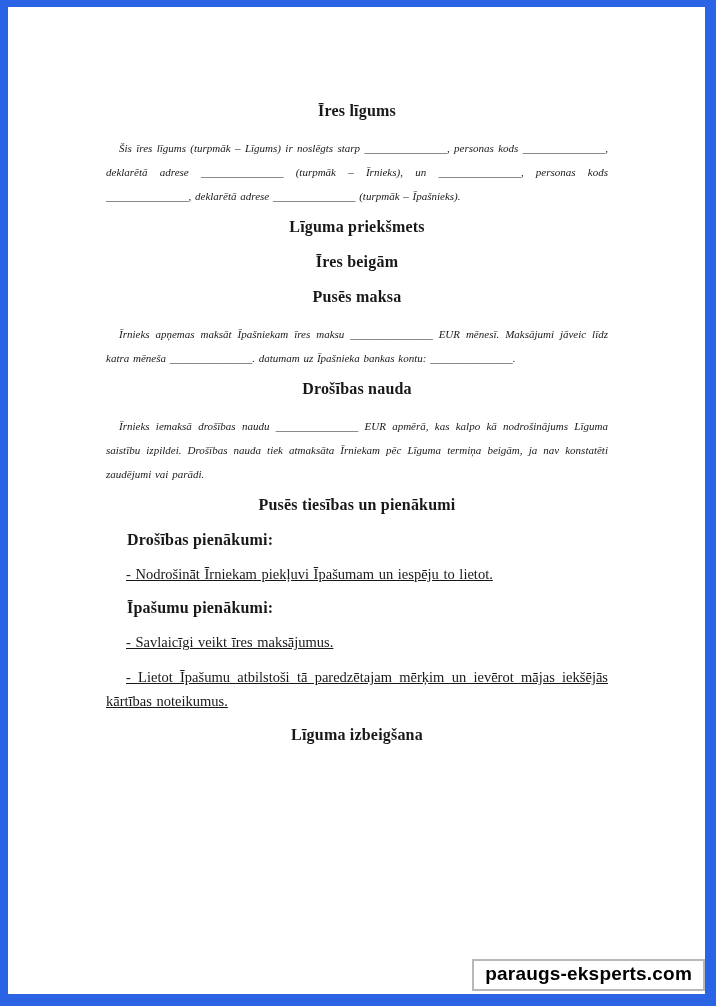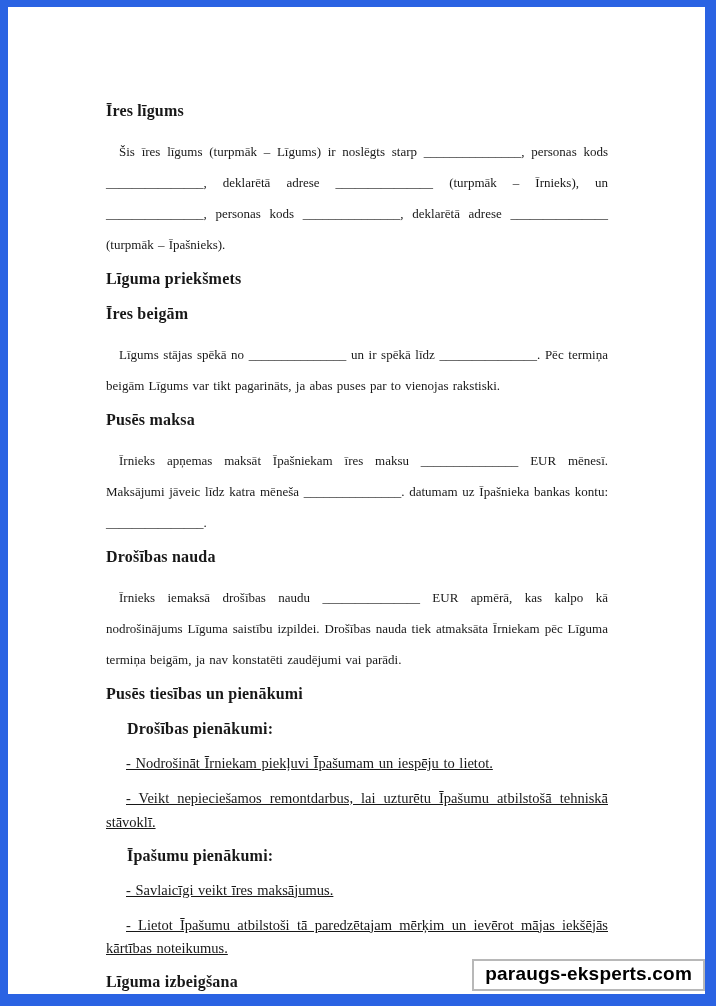--- a/index.html
+++ b/index.html
@@ -27,36 +27,38 @@
   }
   .doc-content {
     width: 100%;
   }
   .doc-heading {
     font-size: 16px;
     font-weight: bold;
     line-height: 20px;
     letter-spacing: 0.2px;
     margin: 0 0 15px 0;
+    text-align: center;
   }
   .doc-subheading {
     font-size: 16px;
     font-weight: bold;
     line-height: 20px;
     letter-spacing: 0.2px;
     margin: 0 0 13px 0;
     padding-left: 21px;
   }
   .doc-paragraph {
-    font-size: 13px;
-    line-height: 31px;
+    font-size: 11px;
+    line-height: 24px;
     text-align: justify;
     text-indent: 13px;
     margin: 0 0 9px 0;
     word-spacing: 1px;
+    font-style: italic;
   }
   .doc-bullet {
     font-size: 14.5px;
     line-height: 23.5px;
     text-align: justify;
     text-indent: 20px;
     margin: 0 0 11.5px 0;
     word-spacing: 1px;
     text-decoration: underline;
   }
@@ -77,29 +79,27 @@
 </style>
 </head>
 <body>
 
 <div class="page" style="border-color: rgb(42, 99, 227); background: rgb(255, 255, 255);">
   <div class="doc-content" id="doc-content">
       <div class="doc-heading">Īres līgums</div>
       <div class="doc-paragraph">Šis īres līgums (turpmāk – Līgums) ir noslēgts starp _______________, personas kods _______________, deklarētā adrese _______________ (turpmāk – Īrnieks), un _______________, personas kods _______________, deklarētā adrese _______________ (turpmāk – Īpašnieks).</div>
       <div class="doc-heading">Līguma priekšmets</div>
       <div class="doc-heading">Īres beigām</div>
-      <div class="doc-paragraph">Līgums stājas spēkā no _______________ un ir spēkā līdz _______________. Pēc termiņa beigām Līgums var tikt pagarināts, ja abas puses par to vienojas rakstiski.</div>
       <div class="doc-heading">Pusēs maksa</div>
       <div class="doc-paragraph">Īrnieks apņemas maksāt Īpašniekam īres maksu _______________ EUR mēnesī. Maksājumi jāveic līdz katra mēneša _______________. datumam uz Īpašnieka bankas kontu: _______________.</div>
       <div class="doc-heading">Drošības nauda</div>
       <div class="doc-paragraph">Īrnieks iemaksā drošības naudu _______________ EUR apmērā, kas kalpo kā nodrošinājums Līguma saistību izpildei. Drošības nauda tiek atmaksāta Īrniekam pēc Līguma termiņa beigām, ja nav konstatēti zaudējumi vai parādi.</div>
       <div class="doc-heading">Pusēs tiesības un pienākumi</div>
       <div class="doc-subheading">Drošības pienākumi:</div>
       <div class="doc-bullet">- Nodrošināt Īrniekam piekļuvi Īpašumam un iespēju to lietot.</div>
-      <div class="doc-bullet">- Veikt nepieciešamos remontdarbus, lai uzturētu Īpašumu atbilstošā tehniskā stāvoklī.</div>
       <div class="doc-subheading">Īpašumu pienākumi:</div>
       <div class="doc-bullet">- Savlaicīgi veikt īres maksājumus.</div>
       <div class="doc-bullet">- Lietot Īpašumu atbilstoši tā paredzētajam mērķim un ievērot mājas iekšējās kārtības noteikumus.</div>
       <div class="doc-heading">Līguma izbeigšana</div>
     </div>
   <div class="watermark" style="border-color: rgb(184, 184, 184);">
     <span>paraugs-eksperts.com</span>
   </div>
 </div>
 

